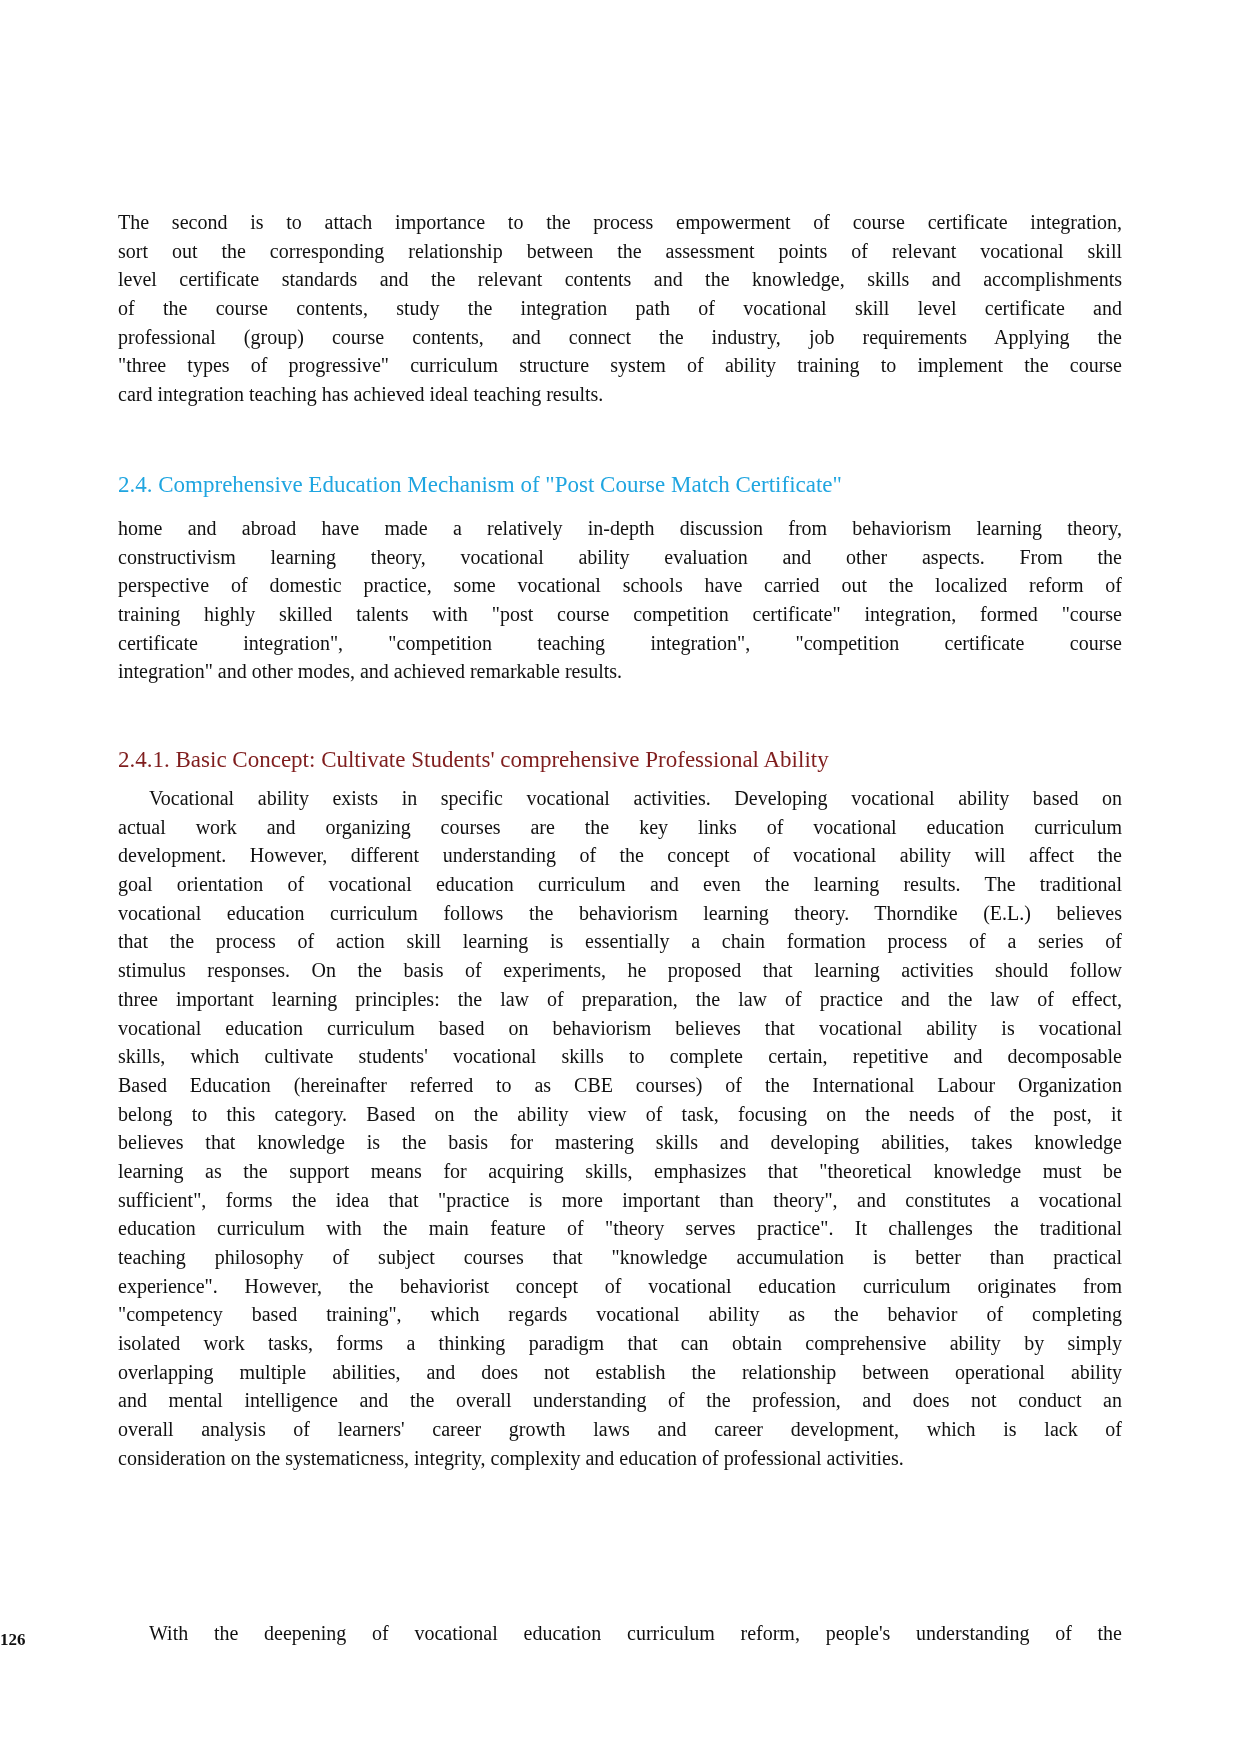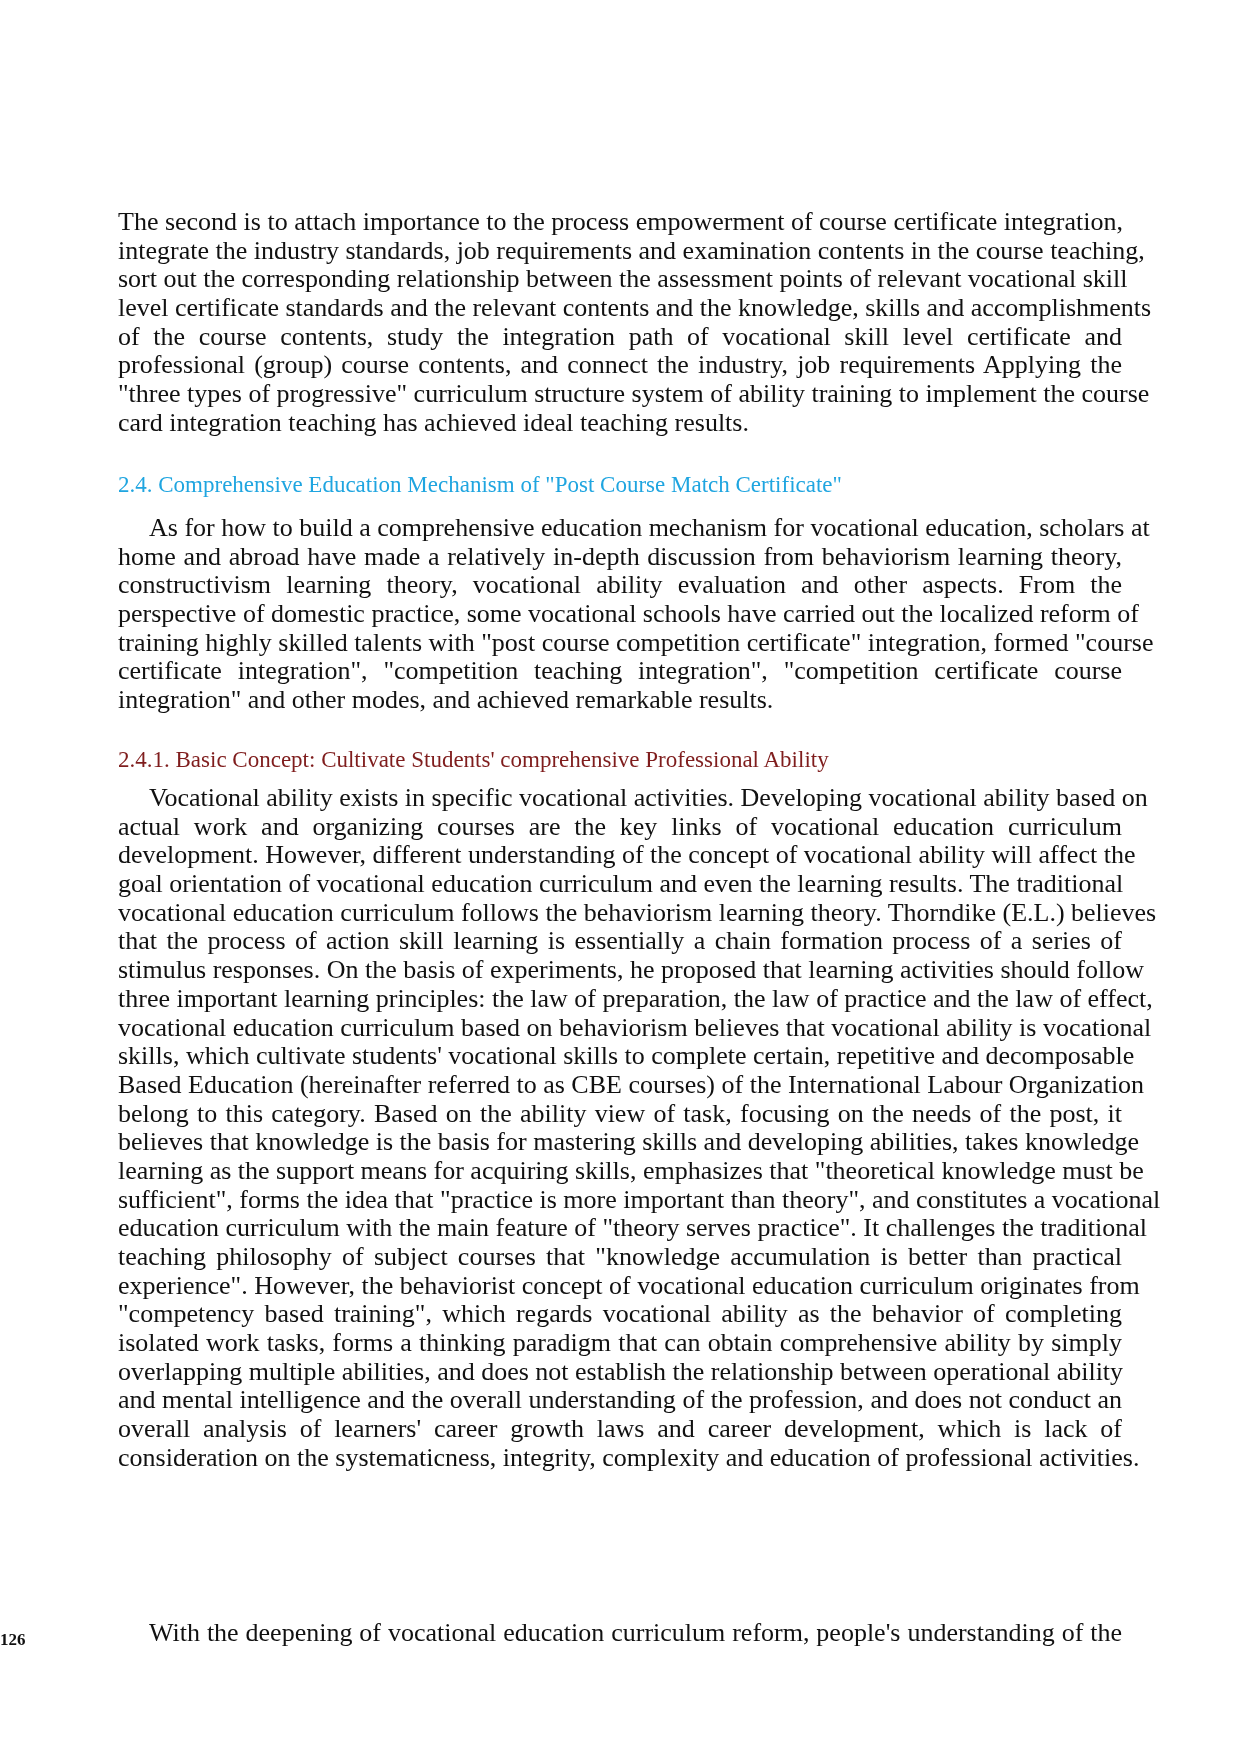--- a/index.html
+++ b/index.html
@@ -1,49 +1,47 @@
 <!DOCTYPE html>
 <html><head>
 <meta charset="utf-8">
 <style>
   html, body { margin: 0; padding: 0; background: #ffffff; }
   body { width: 1240px; height: 1753px; position: relative; overflow: hidden;
          font-family: "Liberation Serif", "DejaVu Serif", serif; color: #111111; }
   .page { position: absolute; left: 118px; top: 0; width: 1004px; }
   .block { position: absolute; left: 0; width: 1004px; }
-  .line { display: block; height: 28.7px; line-height: 28.7px; font-size: 26px;
+  .line { display: block; height: 28.7px; line-height: 28.7px; font-size: 20px;
           white-space: nowrap; text-align: justify; text-align-last: justify; }
   .line.last { text-align-last: left; }
   .line.indent { padding-left: 31px; box-sizing: border-box; }
   .heading { position: absolute; left: 0; font-family: "Liberation Serif", "DejaVu Serif", serif;
              font-weight: normal; font-size: 23px; line-height: 28.7px; color: #1fa5e0;
              white-space: nowrap; margin-top: 8px; }
   .pagenum { position: absolute; left: 0; width: 1240px; top: 1630px; text-align: left;
              font-family: "Liberation Serif", "DejaVu Serif", serif; font-weight: bold; font-size: 17px; color: #111; }
 </style>
 </head>
 <body>
 
 <div class="page">
 
   <div class="block" id="p1" style="top:208px;">
       <span class="line">The second is to attach importance to the process empowerment of course certificate integration,</span>
-      <span class="line">integrate the industry standards, job requirements and examination contents in the course teaching,</span>
       <span class="line">sort out the corresponding relationship between the assessment points of relevant vocational skill</span>
       <span class="line">level certificate standards and the relevant contents and the knowledge, skills and accomplishments</span>
       <span class="line">of the course contents, study the integration path of vocational skill level certificate and</span>
       <span class="line">professional (group) course contents, and connect the industry, job requirements Applying the</span>
       <span class="line">"three types of progressive" curriculum structure system of ability training to implement the course</span>
       <span class="line last">card integration teaching has achieved ideal teaching results.</span>
     </div>
 
   <div class="heading" style="top: 463px; color: rgb(31, 165, 224);">2.4. Comprehensive Education Mechanism of "Post Course Match Certificate"</div>
 
   <div class="block" id="p2" style="top:514px;">
-      <span class="line indent">As for how to build a comprehensive education mechanism for vocational education, scholars at</span>
       <span class="line">home and abroad have made a relatively in-depth discussion from behaviorism learning theory,</span>
       <span class="line">constructivism learning theory, vocational ability evaluation and other aspects. From the</span>
       <span class="line">perspective of domestic practice, some vocational schools have carried out the localized reform of</span>
       <span class="line">training highly skilled talents with "post course competition certificate" integration, formed "course</span>
       <span class="line">certificate integration", "competition teaching integration", "competition certificate course</span>
       <span class="line last">integration" and other modes, and achieved remarkable results.</span>
     </div>
 
   <div class="heading" style="top: 738px; color: #7f1d1d;">2.4.1. Basic Concept: Cultivate Students' comprehensive Professional Ability</div>
 

